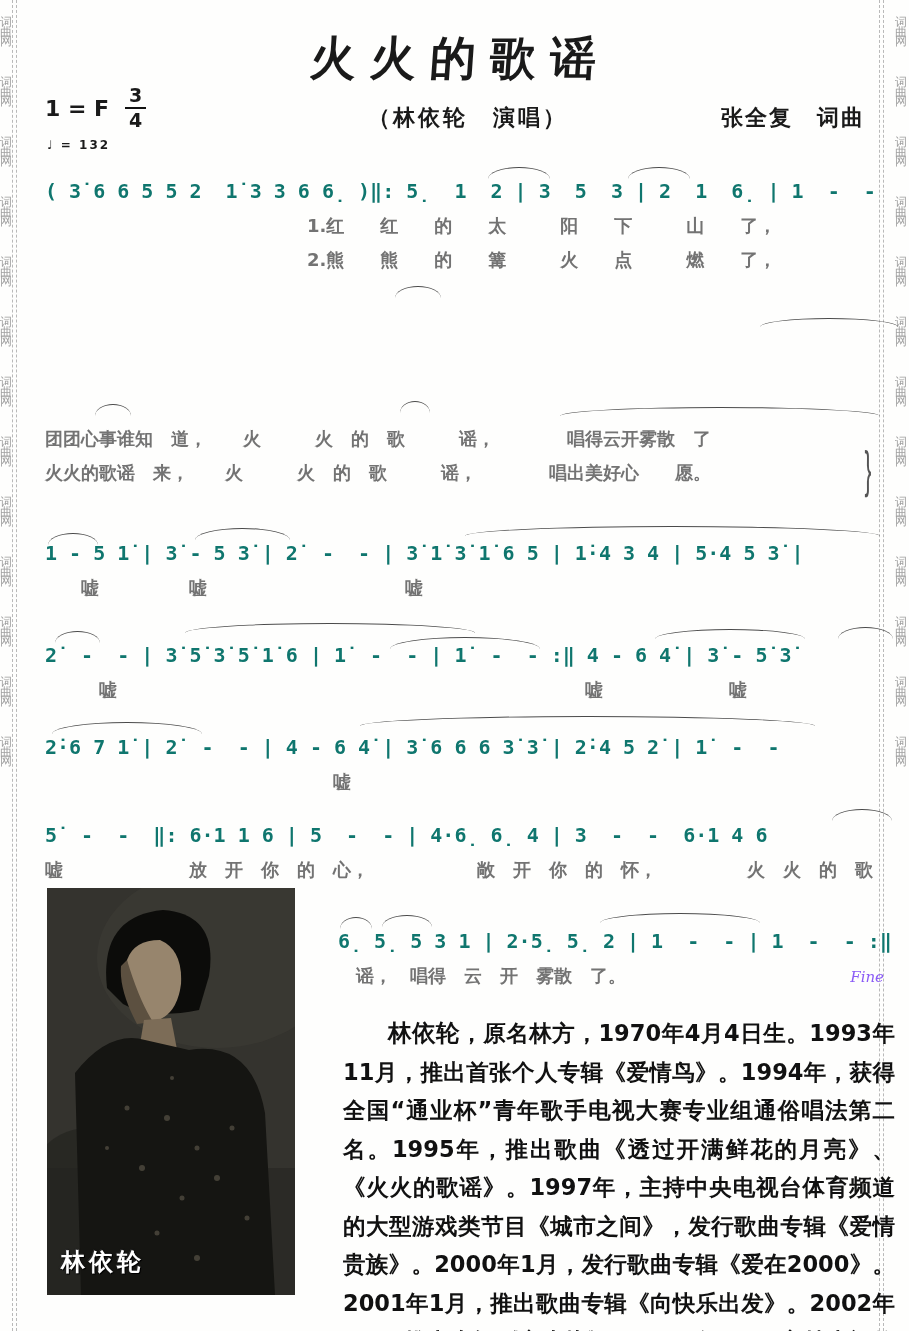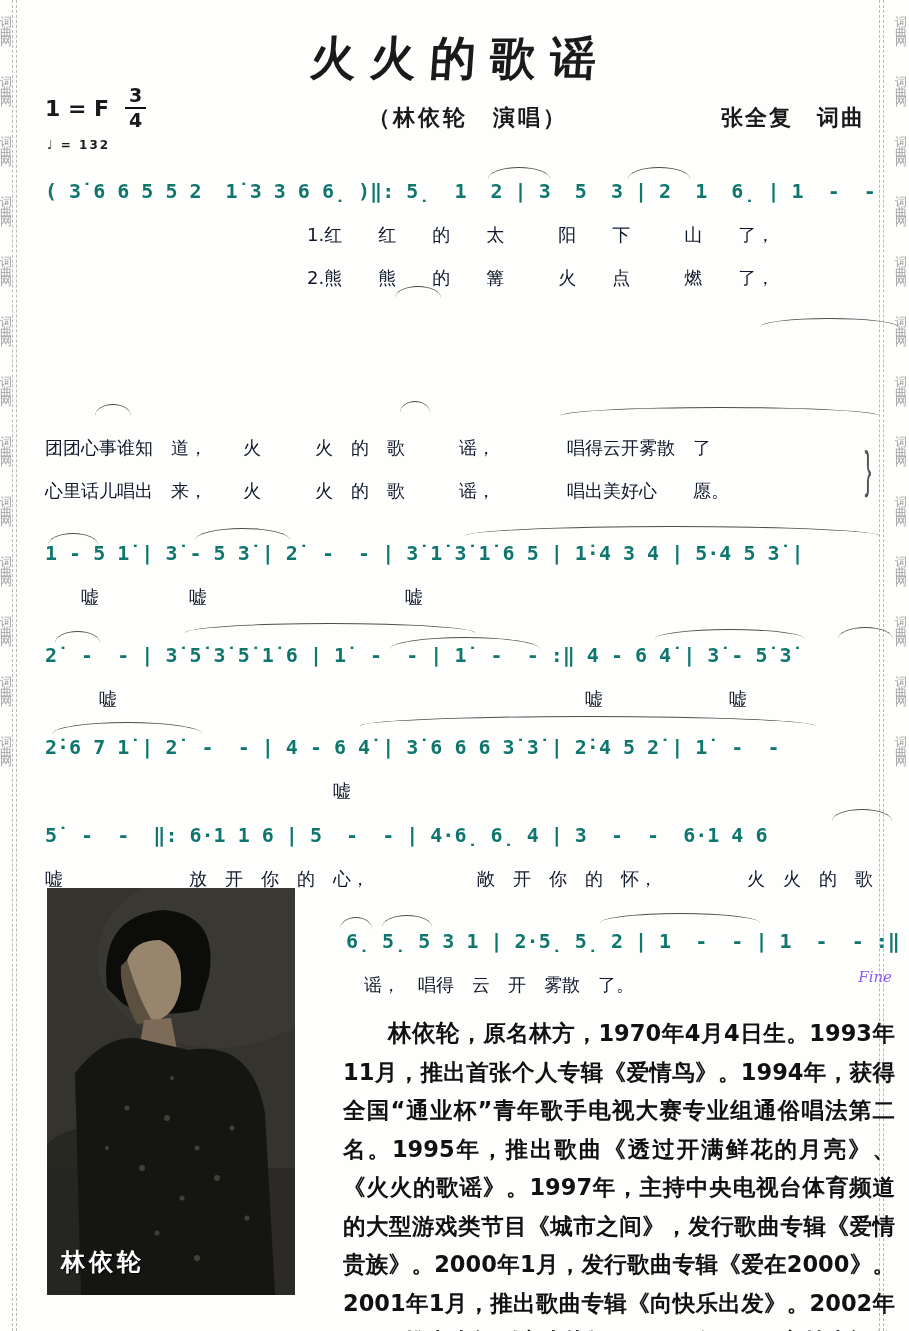--- a/index.html
+++ b/index.html
@@ -19,25 +19,25 @@
   .keysig{position:absolute;top:86px;left:45px;display:flex;align-items:center;gap:16px;
           font-weight:700;font-size:22px;}
   .frac{display:inline-flex;flex-direction:column;align-items:center;font-size:19px;line-height:1;font-weight:700;}
   .frac .t{border-bottom:2px solid #111;padding:0 4px 2px;}
   .frac .b{padding-top:2px;}
   .tempo{position:absolute;top:138px;left:47px;font-size:12px;font-weight:600;letter-spacing:2px;}
   
   .sys{position:absolute;left:45px;width:838px;}
   .notes{font-family:"DejaVu Sans Mono",monospace;font-weight:700;font-size:20px;
          white-space:pre;color:#0f766e;line-height:26px;}
-  .lyr{font-size:18px;white-space:pre;color:#0f172a;margin-top:19px;line-height:24px;}
+  .lyr{font-size:18px;white-space:pre;color:#737373;margin-top:10px;line-height:24px;font-weight:bold;}
   #sys1{top:178px;} #sys1 .lyr{padding-left:262px;}
   #sys2{top:302px;} #sys3{top:417px;} #sys4{top:540px;}
   #sys5{top:642px;} #sys6{top:734px;} #sys7{top:822px;}
-  #sys8{top:928px;left:346px;width:548px;}
+  #sys8{top:928px;left:338px;width:548px;}
   .fine{position:absolute;right:2px;top:40px;font-size:15px;color:#8b5cf6;font-family:"DejaVu Serif",serif;font-style:italic;}
   .brace{position:absolute;right:-4px;top:36px;font-size:26px;color:#555;transform:scaleY(2.1);font-weight:400;}
   
   .arc{position:absolute;height:11px;border-top:1.6px solid #4a4a4a;
        border-radius:50% 50% 0 0 / 100% 100% 0 0;}
   
   .photo{position:absolute;left:47px;top:888px;width:248px;height:407px;background:#2e2d29;}
   .photo svg{display:block;}
   .photo-caption{position:absolute;left:14px;top:358px;color:#fff;font-weight:900;font-size:24px;
                  letter-spacing:4px;text-shadow:0 0 2px #000,1px 1px 0 #000,-1px -1px 0 #333;}
@@ -98,21 +98,21 @@
   </div>
   <div class="tempo">♩ = 132</div>
 
   <div class="sys" id="sys1">
     <div class="notes">( 3̇ 6 6 5 5 2  1̇ 3 3 6 6̣ )‖: 5̣  1  2 | 3  5  3 | 2  1  6̣ | 1  -  -</div>
     <div class="lyr">1.红　　红　　的　　太　　　阳　　下　　　山　　了，</div>
     <div class="lyr">2.熊　　熊　　的　　篝　　　火　　点　　　燃　　了，</div>
   </div>
   <div class="sys" id="sys3">
     <div class="lyr">团团心事谁知　道，　　火　　　火　的　歌　　　谣，　　　　唱得云开雾散　了</div>
-    <div class="lyr">心里话儿唱出　来，　　火　　　火　的　歌　　　谣，　　　　唱出美好心　　愿。</div>
+    <div class="lyr">火火的歌谣　来，　　火　　　火　的　歌　　　谣，　　　　唱出美好心　　愿。</div>
     <span class="brace">｝</span>
   </div>
   <div class="sys" id="sys4">
     <div class="notes">1 - 5 1̇ | 3̇ - 5 3̇ | 2̇  -  - | 3̇ 1̇ 3̇ 1̇ 6 5 | 1̇·4 3 4 | 5·4 5 3̇ |</div>
     <div class="lyr">　　嘘　　　　　嘘　　　　　　　　　　　嘘</div>
   </div>
   <div class="sys" id="sys5">
     <div class="notes">2̇  -  - | 3̇ 5̇ 3̇ 5̇ 1̇ 6 | 1̇  -  - | 1̇  -  - :‖ 4 - 6 4̇ | 3̇ - 5̇ 3̇</div>
     <div class="lyr">　　　嘘　　　　　　　　　　　　　　　　　　　　　　　　　　嘘　　　　　　　嘘</div>
   </div>

